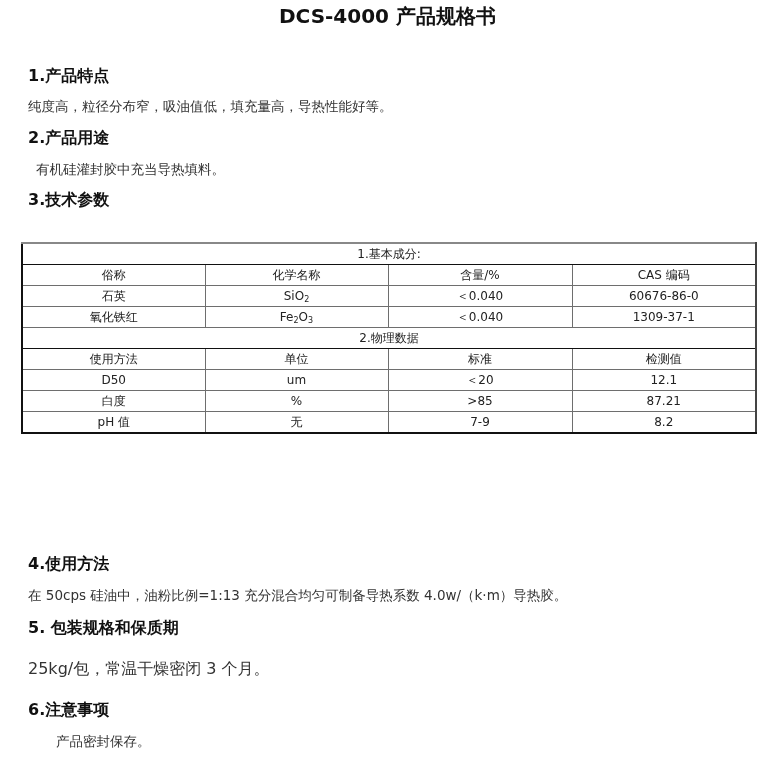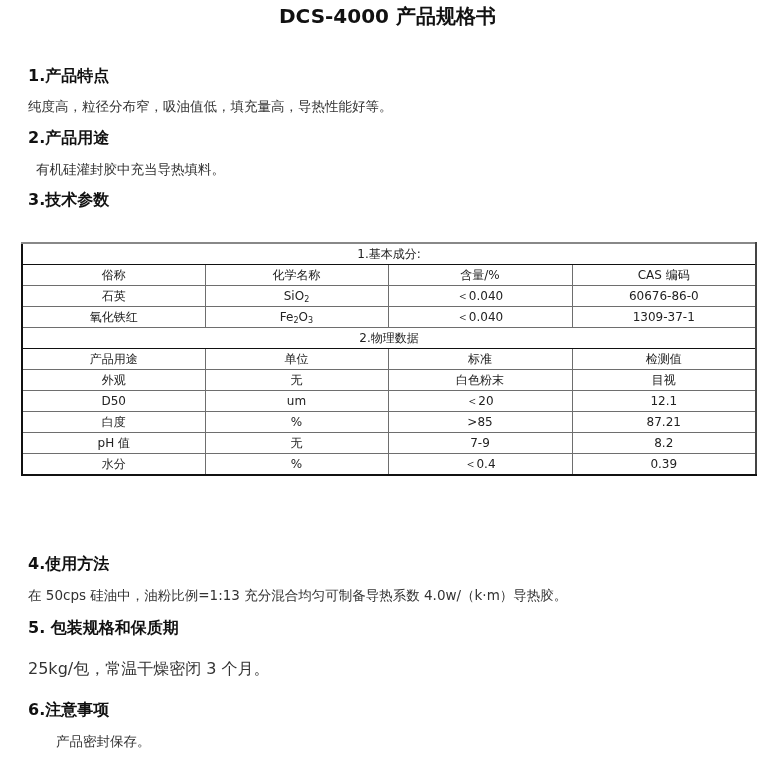--- a/index.html
+++ b/index.html
@@ -77,55 +77,43 @@
     <tr>
       <td>氧化铁红</td>
       <td><span>Fe</span><sub>2</sub><span>O</span><sub>3</sub></td>
       <td>＜0.040</td>
       <td>1309-37-1</td>
     </tr>
     <tr class="sec">
       <td colspan="4">2.物理数据</td>
     </tr>
     <tr class="colhead">
-      <td>产品用途</td>
+      <td>使用方法</td>
       <td>单位</td>
       <td>标准</td>
       <td>检测值</td>
-    </tr>
-    <tr>
-      <td>外观</td>
-      <td>无</td>
-      <td>白色粉末</td>
-      <td>目视</td>
     </tr>
     <tr>
       <td>D50</td>
       <td>um</td>
       <td>＜20</td>
       <td>12.1</td>
     </tr>
     <tr>
       <td>白度</td>
       <td>%</td>
       <td>&gt;85</td>
       <td>87.21</td>
     </tr>
     <tr>
       <td>pH 值</td>
       <td>无</td>
       <td>7-9</td>
       <td>8.2</td>
     </tr>
-    <tr>
-      <td>水分</td>
-      <td>%</td>
-      <td>＜0.4</td>
-      <td>0.39</td>
-    </tr>
   </tbody>
 </table>
 
 <div class="h" style="top:554px;">4.使用方法</div>
 <div class="p" style="top:587px;">在 50cps 硅油中，油粉比例=1:13 充分混合均匀可制备导热系数 4.0w/（k·m）导热胶。</div>
 
 <div class="h" style="top:618px;">5. 包装规格和保质期</div>
 <div class="p big" style="top:659px;">25kg/包，常温干燥密闭 3 个月。</div>
 
 <div class="h" style="top:700px;">6.注意事项</div>

